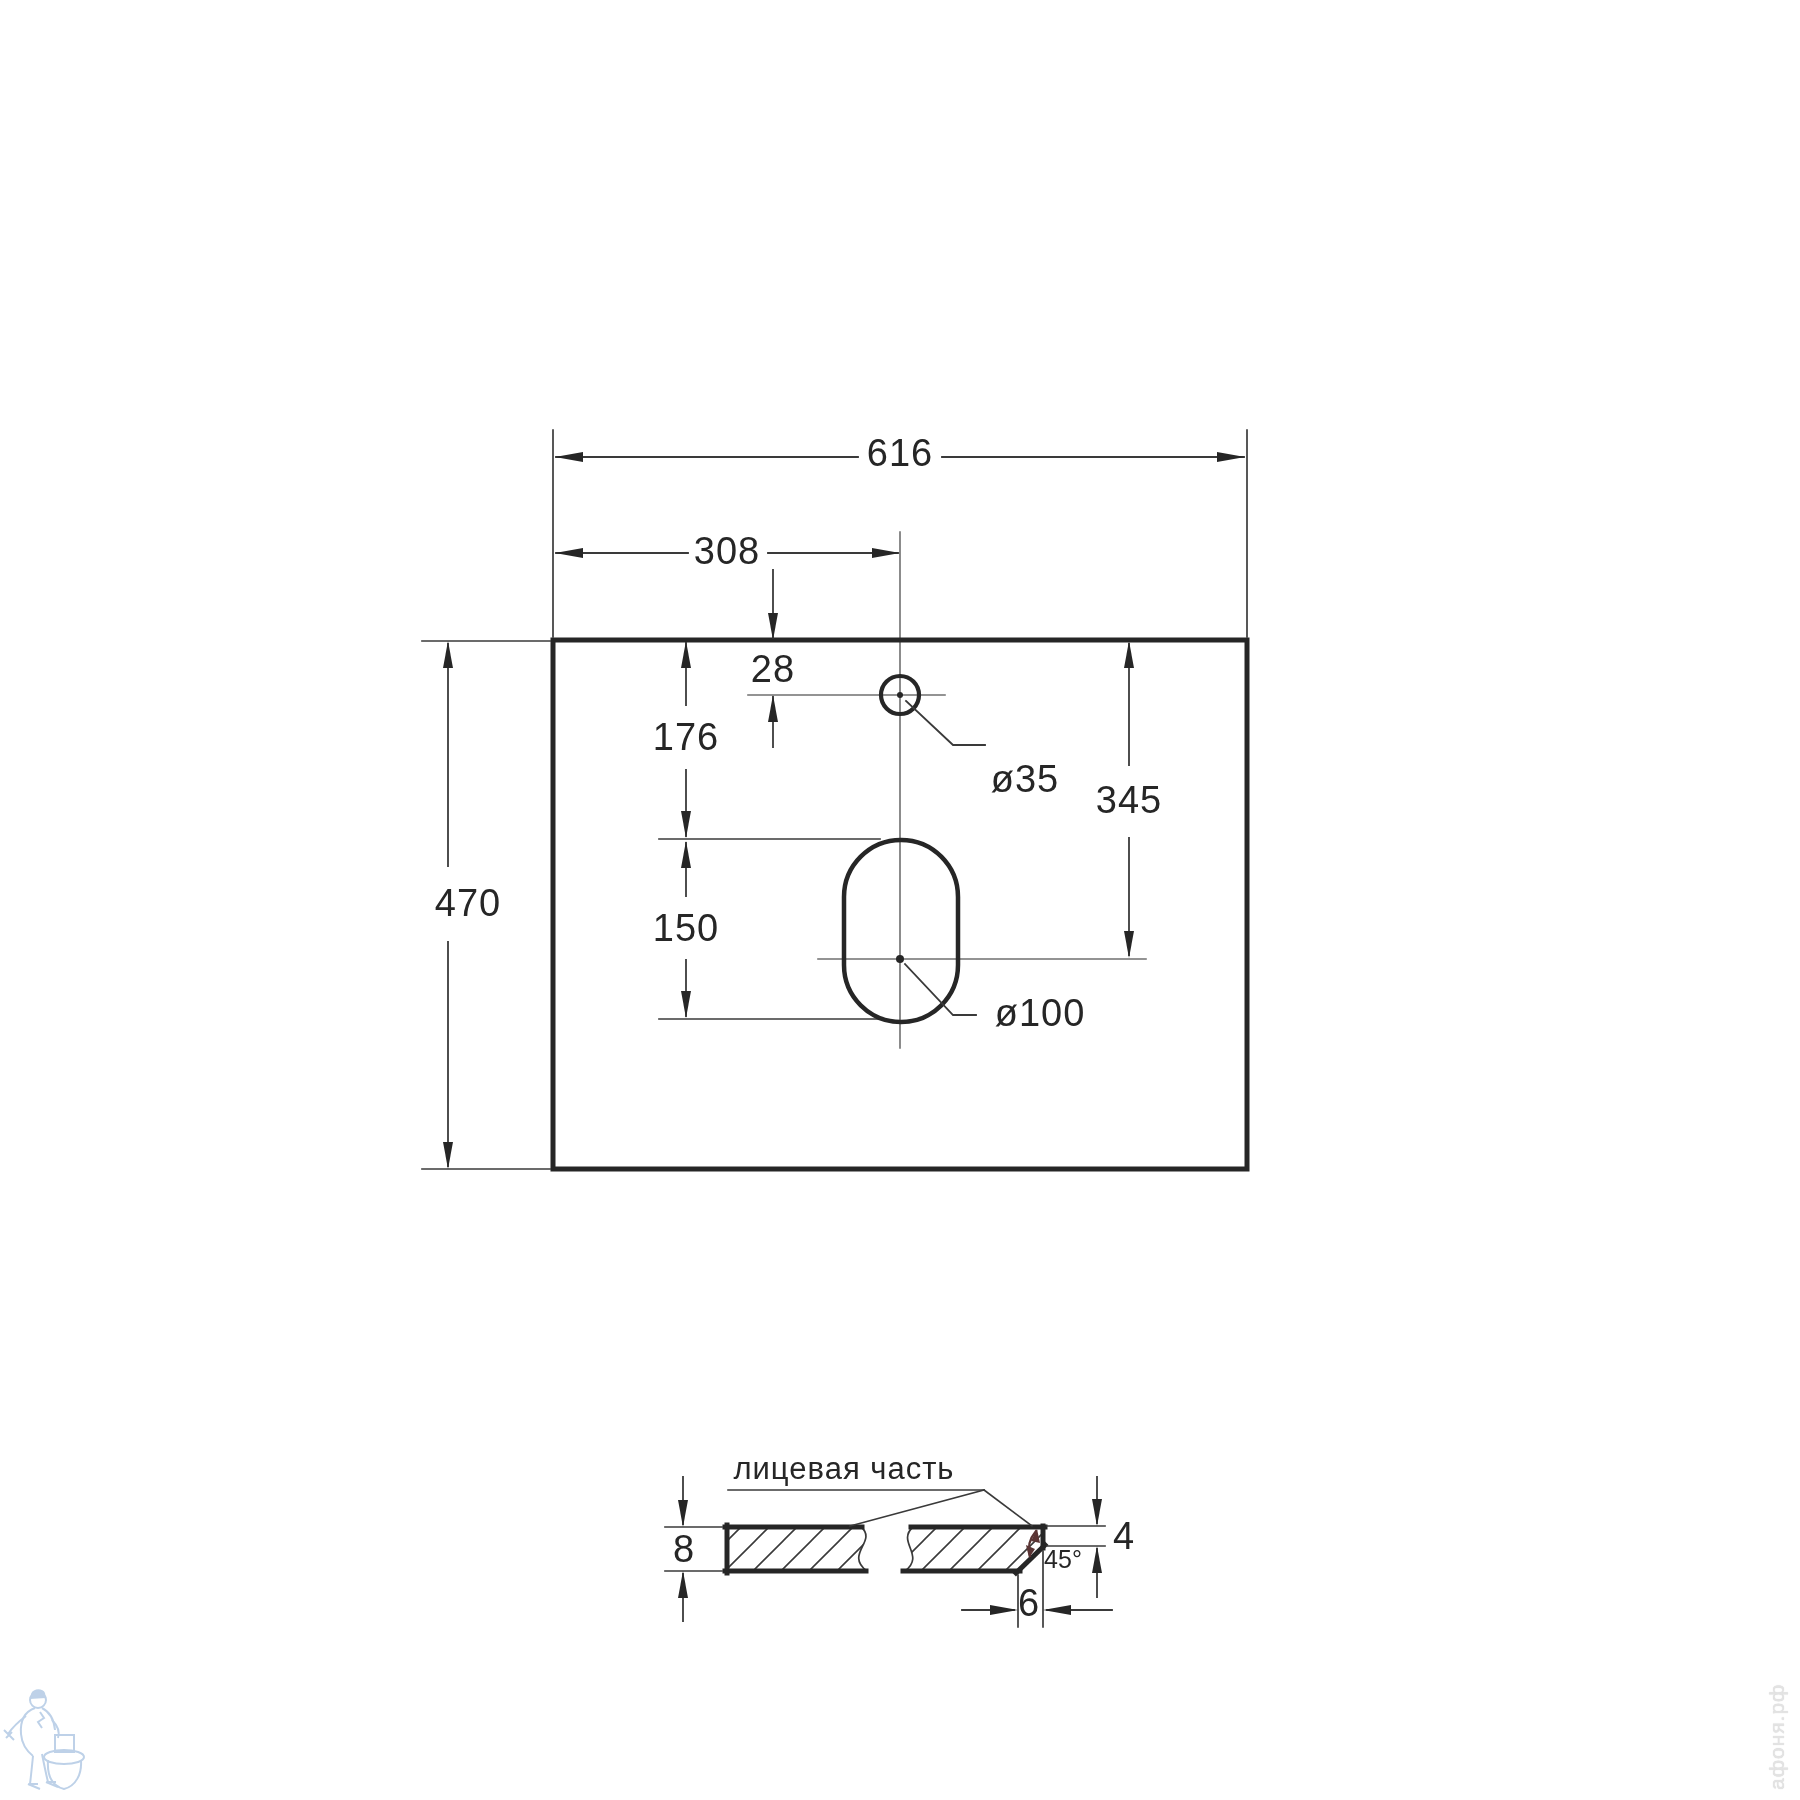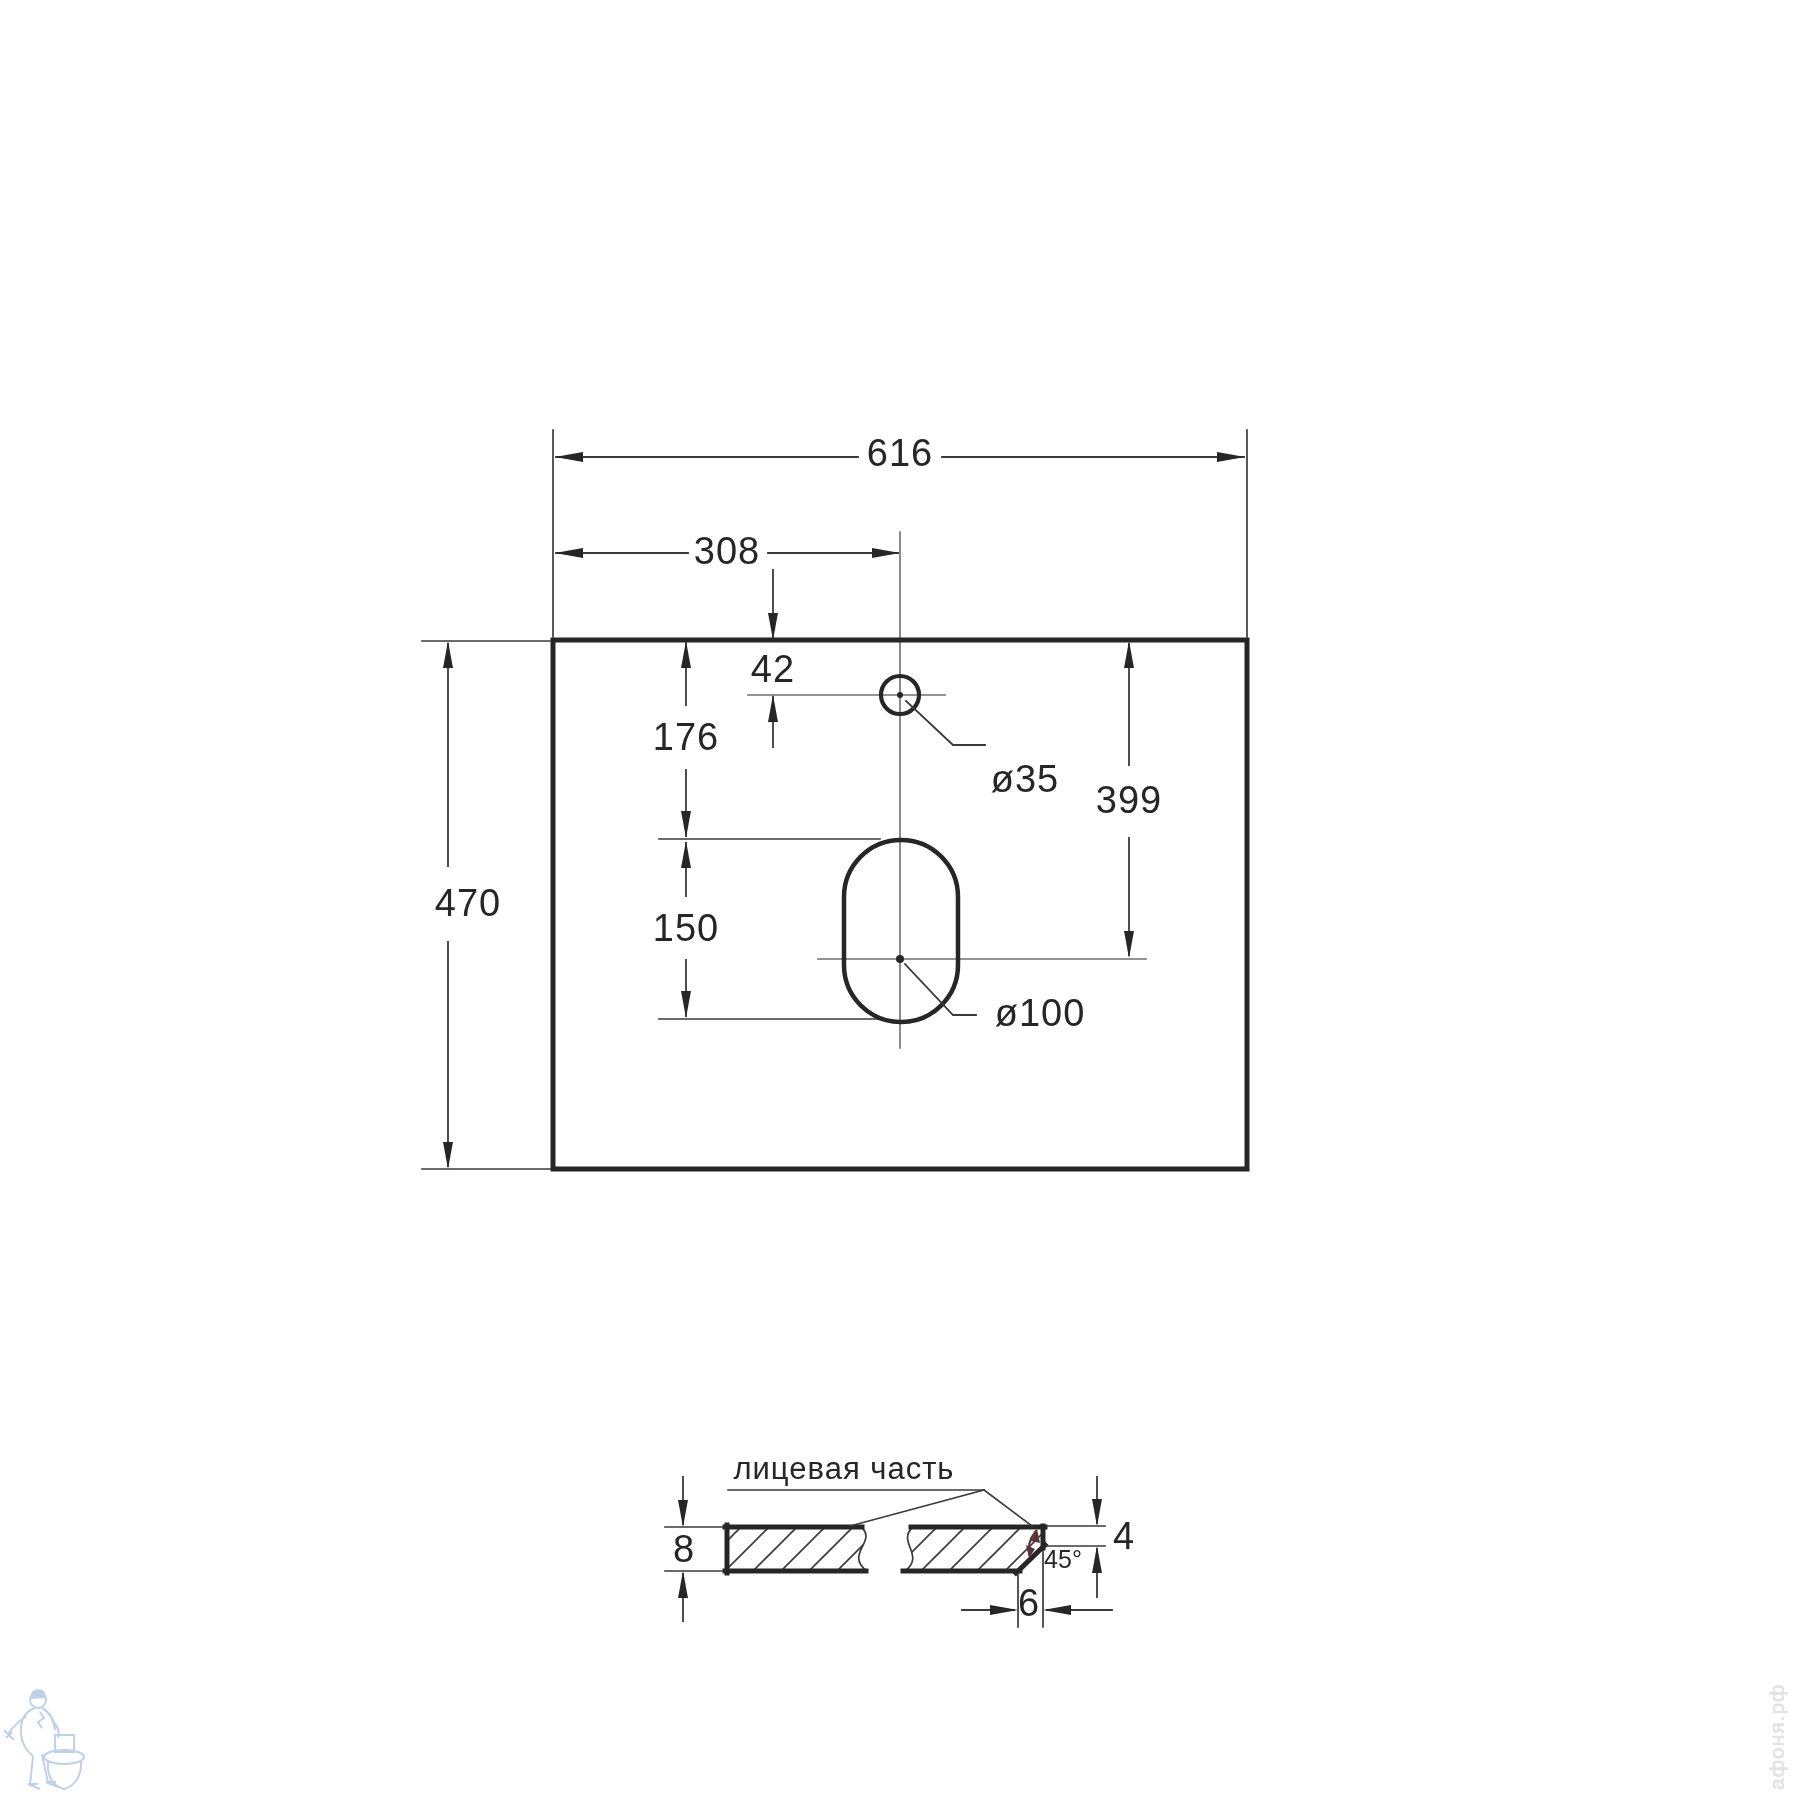--- a/index.html
+++ b/index.html
@@ -195,24 +195,24 @@
       <path d="M52,1720 C58,1726 60,1732 58,1738"></path>
 
       <path d="M33,1756 C32,1766 31,1776 30,1784 L38,1784"></path>
       <path d="M42,1754 C44,1764 46,1774 48,1782 L56,1782"></path>
       <path d="M28,1784 L40,1789 M46,1782 L58,1787"></path>
     </g>
   </svg>
 
   <div class="dim-label" style="left:900px;top:453px;">616</div>
   <div class="dim-label" style="left:727px;top:551px;">308</div>
-  <div class="dim-label" style="left:773px;top:669px;">42</div>
+  <div class="dim-label" style="left:773px;top:669px;">28</div>
   <div class="dim-label" style="left:1025px;top:779px;">ø35</div>
   <div class="dim-label" style="left:686px;top:737px;">176</div>
-  <div class="dim-label" style="left:1129px;top:800px;">399</div>
+  <div class="dim-label" style="left:1129px;top:800px;">345</div>
   <div class="dim-label" style="left:468px;top:903px;">470</div>
   <div class="dim-label" style="left:686px;top:928px;">150</div>
   <div class="dim-label" style="left:1040px;top:1013px;">ø100</div>
 
   <div class="section-title" style="left:844px;top:1468px;">лицевая часть</div>
   <div class="dim-label" style="left:684px;top:1549px;">8</div>
   <div class="dim-label" style="left:1124px;top:1536px;background:transparent;">4</div>
   <div class="dim-label small" style="left:1063px;top:1559px;background:transparent;">45°</div>
   <div class="dim-label" style="left:1029px;top:1603px;background:transparent;">6</div>
 

